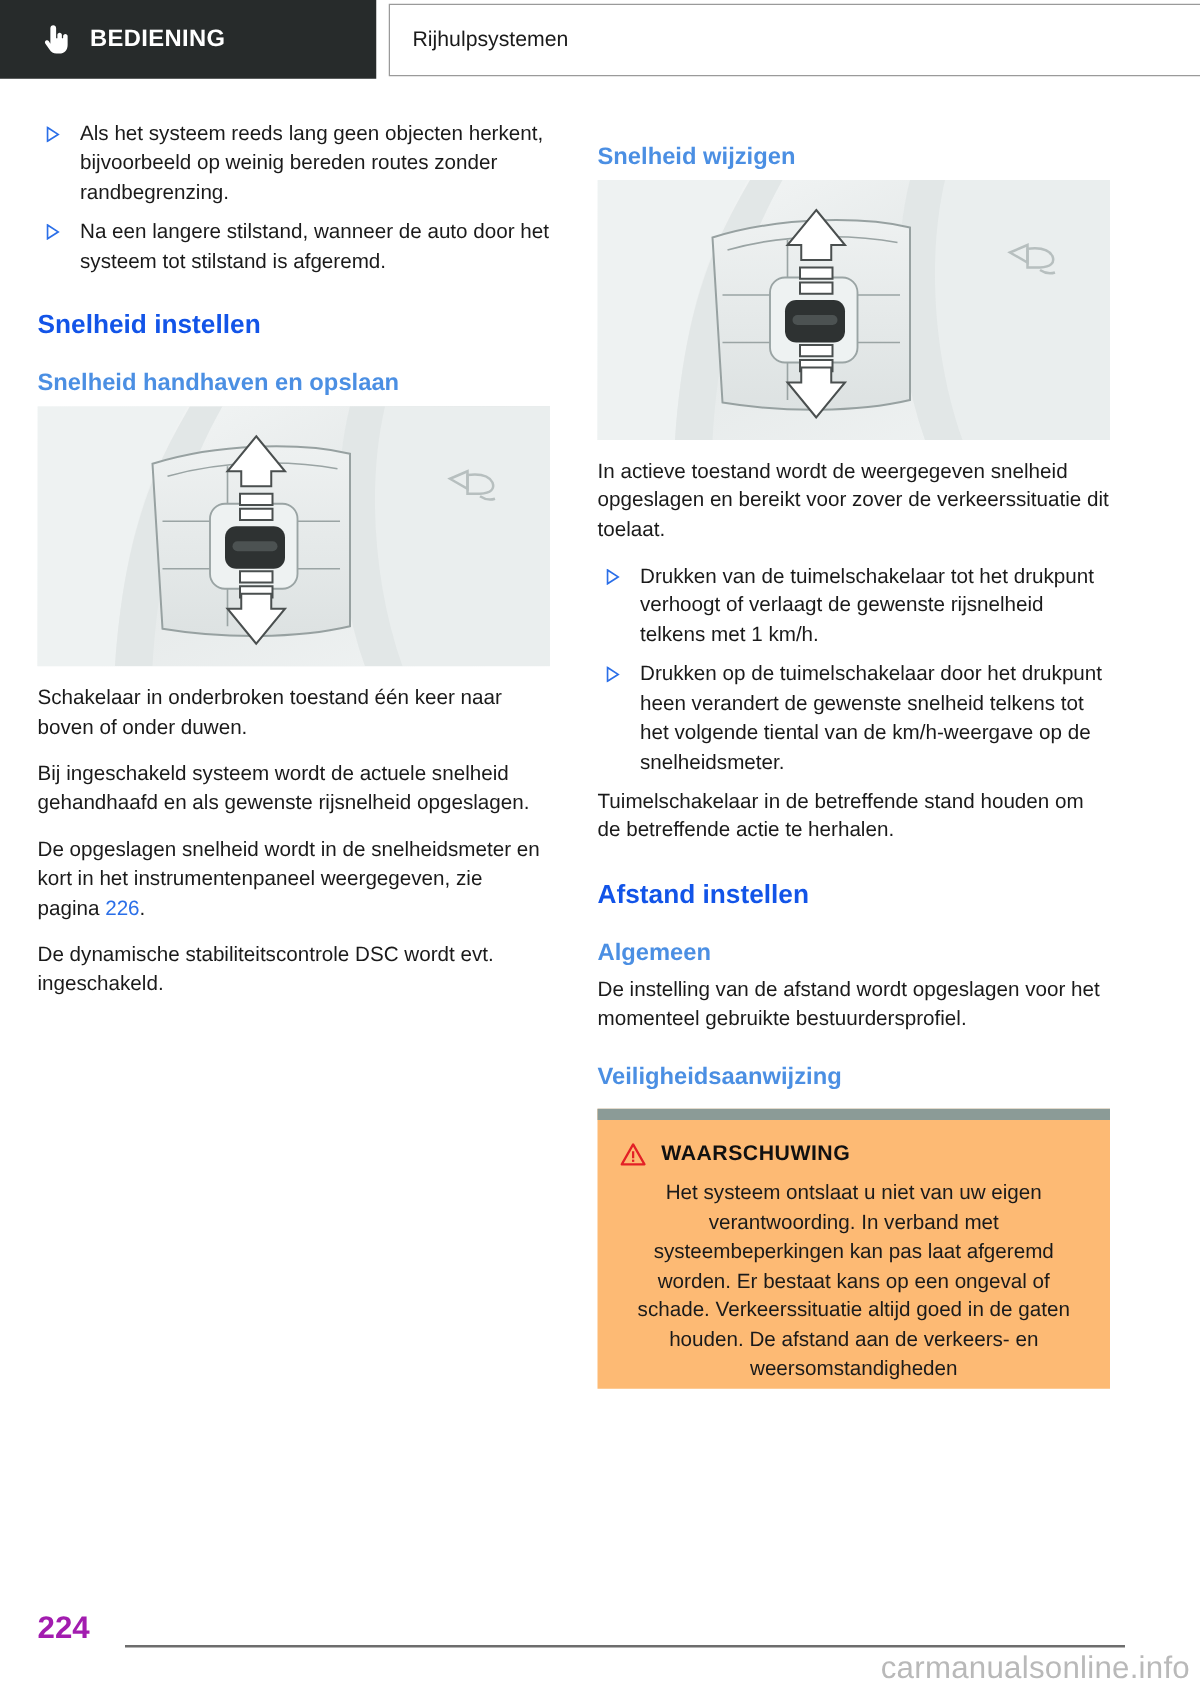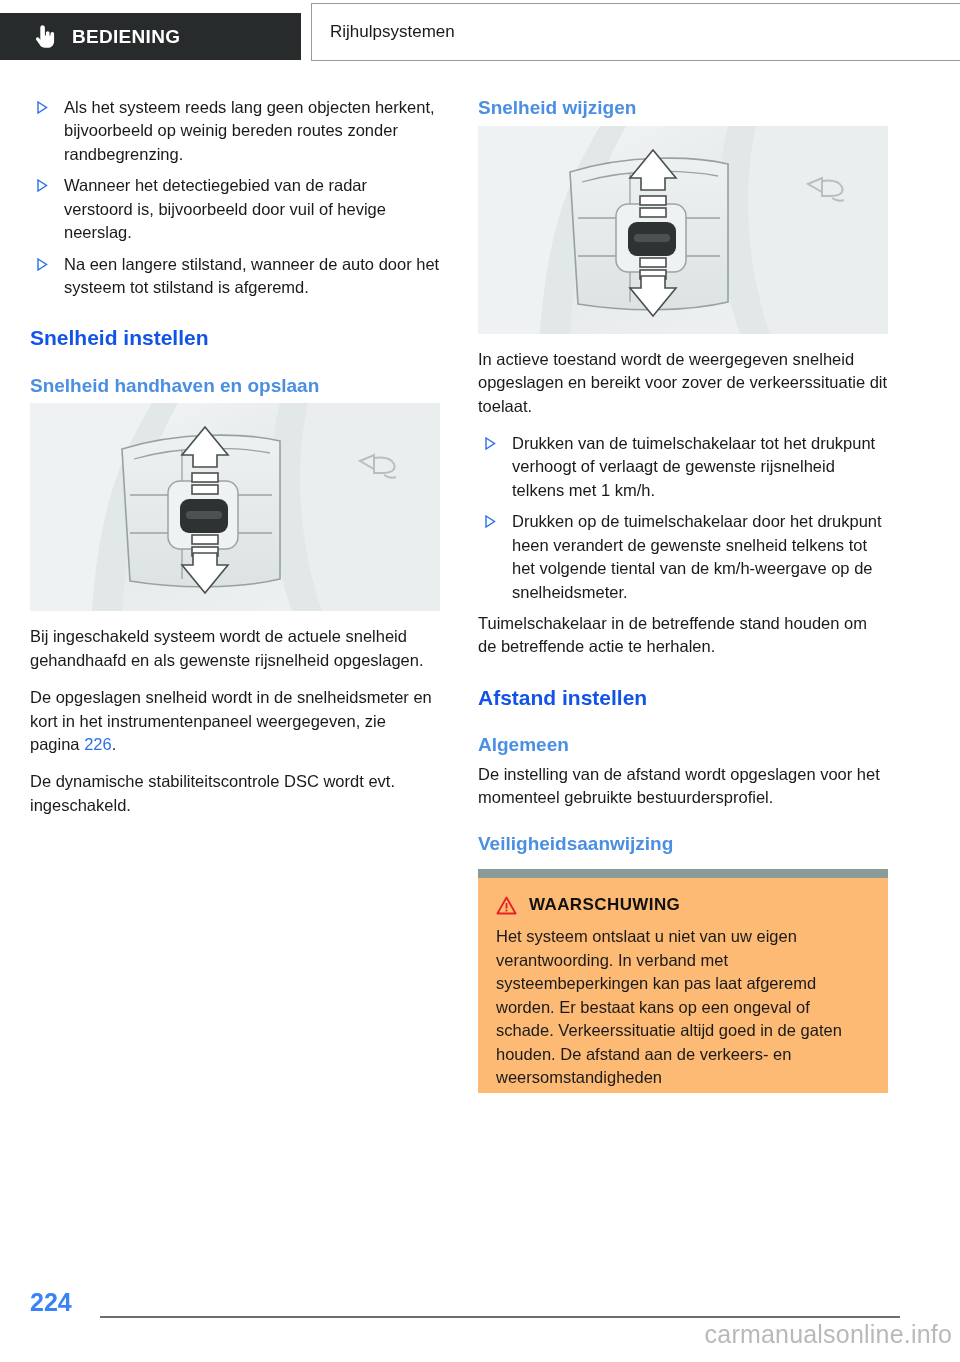--- a/index.html
+++ b/index.html
@@ -20,27 +20,26 @@
   .header {
     position: absolute;
     left: 0; top: 0;
     width: 960px;
     height: 65px;
   }
   .header-tab {
     position: absolute;
     left: 0; top: 0;
     width: 301px;
-    height: 47px;
+    height: 63px;
     background: #272b2b;
     display: flex;
     align-items: center;
     box-sizing: border-box;
     padding-left: 34px;
-    margin-top: 13px;
   }
   .hand-icon {
     width: 22px;
     height: 26px;
     flex: 0 0 auto;
     margin-right: 16px;
     display: block;
   }
   .header-tab-label {
     color: #ffffff;
@@ -152,37 +151,38 @@
   .warn-title {
     font-size: 17px;
     font-weight: bold;
     letter-spacing: 0.4px;
     color: #111;
   }
   .warn-text {
     font-size: 16.5px;
     line-height: 1.42;
     margin: 0;
+    text-align: center;
   }
 
   
   .footer {
     position: absolute;
     left: 0;
     bottom: 0;
     width: 960px;
     height: 80px;
   }
   .pagenum {
     position: absolute;
     left: 30px;
     top: 6px;
     font-size: 25px;
     font-weight: bold;
-    color: #3b82f6;
+    color: #a21caf;
   }
   .footrule {
     position: absolute;
     left: 100px;
     top: 34px;
     width: 800px;
     height: 2px;
     background: #6d6d6d;
   }
   .footline {
@@ -221,26 +221,20 @@
 </div>
 
 <div class="col col-left">
 
   <ul class="bullets">
     <li>
       <svg class="tri" viewBox="0 0 11 13">
           <path d="M1 1 L9.5 6.5 L1 12 Z" fill="none" stroke="#2b6fe8" stroke-width="1.4"></path>
         </svg>
       <span>Als het systeem reeds lang geen objecten herkent, bijvoorbeeld op weinig bereden routes zonder randbegrenzing.</span>
-    </li>
-    <li>
-      <svg class="tri" viewBox="0 0 11 13">
-          <path d="M1 1 L9.5 6.5 L1 12 Z" fill="none" stroke="#2b6fe8" stroke-width="1.4"></path>
-        </svg>
-      <span>Wanneer het detectiegebied van de radar verstoord is, bijvoorbeeld door vuil of hevige neerslag.</span>
     </li>
     <li>
       <svg class="tri" viewBox="0 0 11 13">
           <path d="M1 1 L9.5 6.5 L1 12 Z" fill="none" stroke="#2b6fe8" stroke-width="1.4"></path>
         </svg>
       <span>Na een langere stilstand, wanneer de auto door het systeem tot stilstand is afgeremd.</span>
     </li>
   </ul>
 
   <h1 class="sec">Snelheid instellen</h1>
@@ -281,28 +275,29 @@
         <path d="M175 190 L152 162 L163 162 L163 150 L187 150 L187 162 L198 162 Z"></path>
       </g>
       <g fill="none" stroke="#b7bfbf" stroke-width="2">
         <path d="M330 58 l14 -6 l0 14 z"></path>
         <path d="M344 55 q16 -2 20 6 q3 8 -10 9 l-10 0 z"></path>
         <path d="M354 72 q6 4 12 2"></path>
       </g>
     </svg>
   </div>
 
+  <p class="body">Schakelaar in onderbroken toestand één keer naar boven of onder duwen.</p>
   <p class="body">Bij ingeschakeld systeem wordt de actuele snelheid gehandhaafd en als gewenste rijsnelheid opgeslagen.</p>
   <p class="body"><span>De opgeslagen snelheid wordt in de snelheidsmeter en kort in het instrumentenpaneel weergegeven, zie pagina </span><span class="pageref">226</span><span>.</span></p>
   <p class="body">De dynamische stabiliteitscontrole DSC wordt evt. ingeschakeld.</p>
 </div>
 
 <div class="col col-right">
 
-  <h2 class="sub" style="margin-top:0">Snelheid wijzigen</h2>
+  <h2 class="sub" style="margin-top:18px">Snelheid wijzigen</h2>
 
   <div class="photo">
     <svg viewBox="0 0 410 208" preserveAspectRatio="none">
       <rect x="0" y="0" width="410" height="208" fill="url(#wheelA)"></rect>
       <path d="M0 0 H120 C95 45 70 95 62 208 H0 Z" fill="#eef2f2"></path>
       <path d="M62 208 C70 95 96 45 122 0 H148 C120 50 98 110 92 208 Z" fill="#e2e7e7"></path>
       <path d="M250 0 C235 60 238 140 262 208 H410 V0 Z" fill="#eaeeee"></path>
       <path d="M250 0 C235 60 238 140 262 208 H292 C268 140 264 60 278 0 Z" fill="#dfe4e4" opacity="0.75"></path>
       <path d="M92 46 C150 28 216 30 250 38 L250 176 C208 186 148 186 100 178 Z" fill="url(#padA)" stroke="#97a1a1" stroke-width="1.6"></path>
       <path d="M104 56 C152 42 208 44 240 50" fill="none" stroke="#9aa4a4" stroke-width="1.3"></path>

